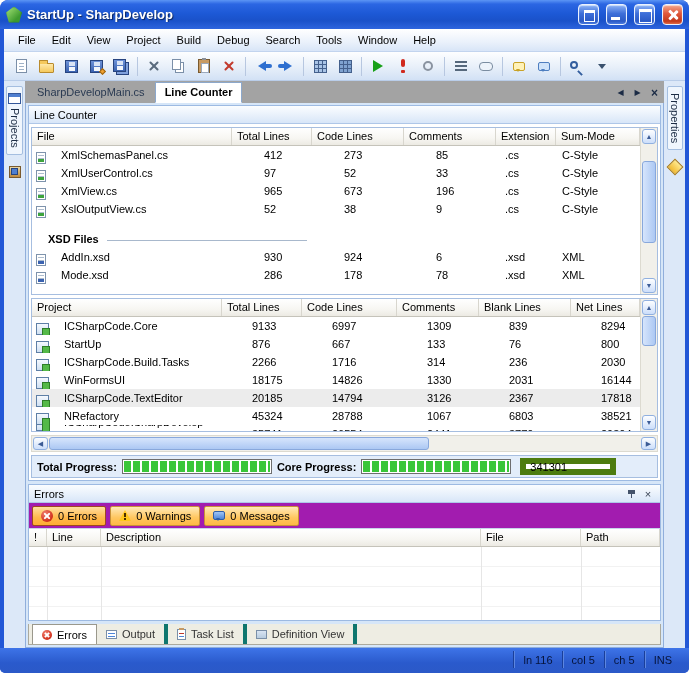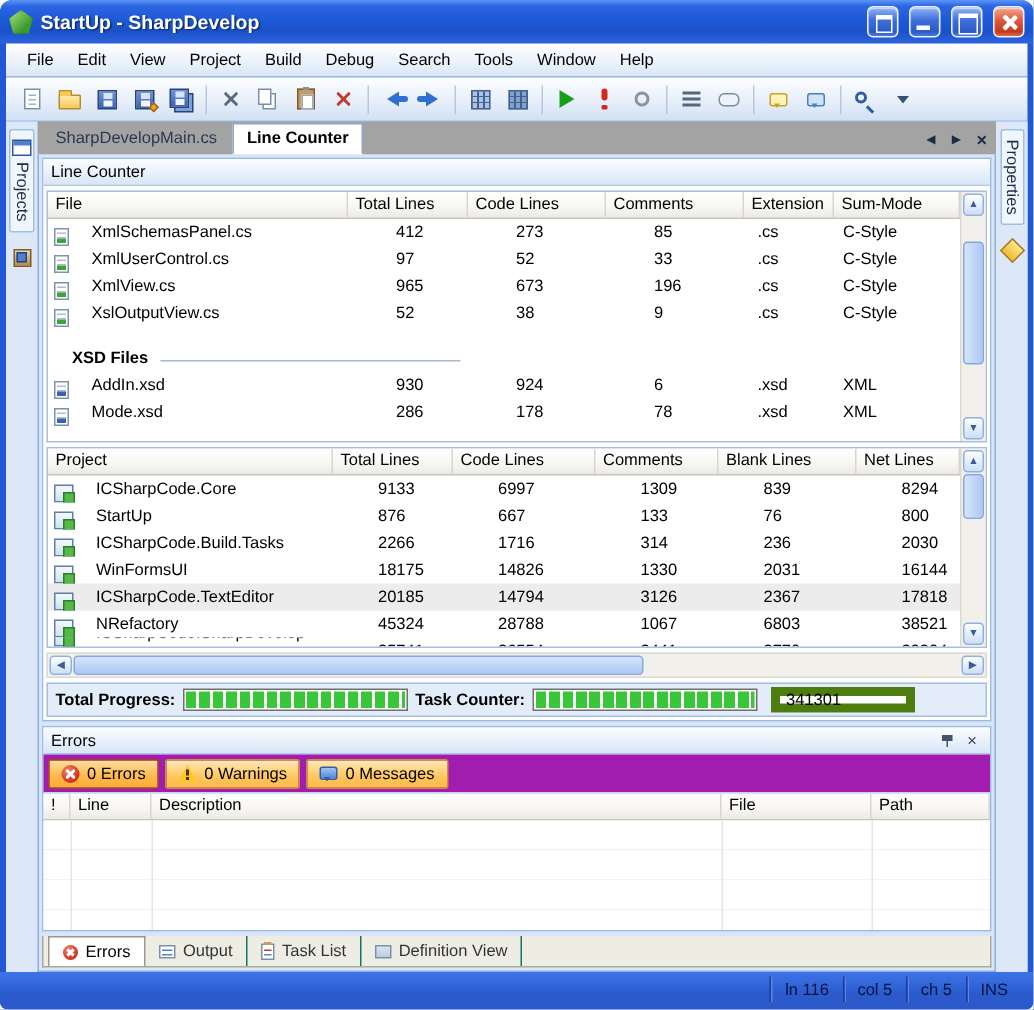--- a/index.html
+++ b/index.html
@@ -181,21 +181,21 @@
   .ic-warn::before { content:""; position:absolute; left:-1px; top:3px; width:2px; height:4px; background:#4A3000; }
   .ic-warn::after { content:""; position:absolute; left:-1px; top:8px; width:2px; height:2px; background:#4A3000; }
   .ic-msg { width:12px; height:9px; background:linear-gradient(#9FC5F5,#4E86D8); border:1px solid #2D5EA8; border-radius:2px; }
   .ic-msg::after { content:""; position:absolute; left:2px; bottom:-4px; border:2px solid transparent; border-top:3px solid #2D5EA8; }
   .et-grid { display:grid; grid-template-columns:18px 54px 380px 100px 1fr; }
   .err-body { flex:1; position:relative; background:repeating-linear-gradient(180deg,#fff 0 19px,#F2F2F2 19px 20px); }
   .vline { position:absolute; top:0; bottom:0; width:1px; background:#E6E6E6; }
   
   .btab-strip { flex:0 0 21px; background:#EEEDE3; border:1px solid #ABA99C; border-top:none;
     display:flex; align-items:stretch; padding-left:3px; }
-  .btab { display:flex; align-items:center; gap:5px; padding:0 9px; color:#333; border-right:1px solid #0f766e; }
+  .btab { display:flex; align-items:center; gap:5px; padding:0 9px; color:#333; border-right:4px solid #0f766e; }
   .btab.active { background:#fff; border:1px solid #9A988C; border-bottom:none; color:#000; }
   .ti-err { width:10px; height:10px; border-radius:50%; background:radial-gradient(circle at 35% 30%,#F08070,#D1301C 70%); position:relative; }
   .ti-err::before,.ti-err::after { content:""; position:absolute; left:4px; top:2px; width:2px; height:6px; background:#fff; }
   .ti-err::before { transform:rotate(45deg);} .ti-err::after { transform:rotate(-45deg);}
   .ti-out { width:11px; height:9px; background:#fff; border:1px solid #7A8FA8; position:relative; }
   .ti-out::after { content:""; position:absolute; left:1px; top:2px; width:7px; height:1px; background:#4E86D8; box-shadow:0 3px 0 #4E86D8; }
   .ti-task { width:9px; height:11px; background:#fff; border:1px solid #7A8FA8; position:relative; }
   .ti-task::before { content:""; position:absolute; left:1px; top:-2px; width:5px; height:2px; background:#C89B64; }
   .ti-task::after { content:""; position:absolute; left:1px; top:3px; width:5px; height:1px; background:#C0392B; box-shadow:0 3px 0 #4E86D8; }
   .ti-def { width:11px; height:9px; background:linear-gradient(#D8E4F2,#B8CCE0); border:1px solid #7A8FA8; }
@@ -535,21 +535,21 @@
               <div class="hthumb"></div>
               <div class="sb-space"></div>
               <div class="hsb-btn">▶</div>
             </div>
 
             <div class="progress-row">
               <span class="plabel">Total Progress:</span>
               <div class="pbar">
                   <div class="pfill"></div>
                 </div>
-              <span class="plabel">Task Counter:</span>
+              <span class="plabel">Core Progress:</span>
               <div class="pbar">
                   <div class="pfill"></div>
                 </div>
               <div class="pval">341301</div>
             </div>
 
           </div>
         </div>
 
         <div class="err-panel">

